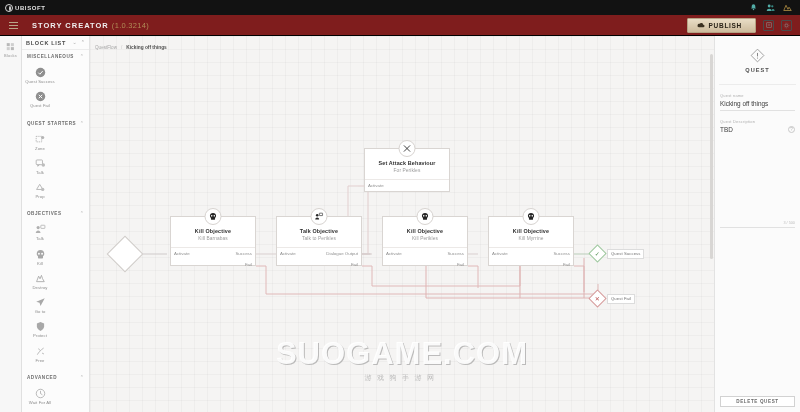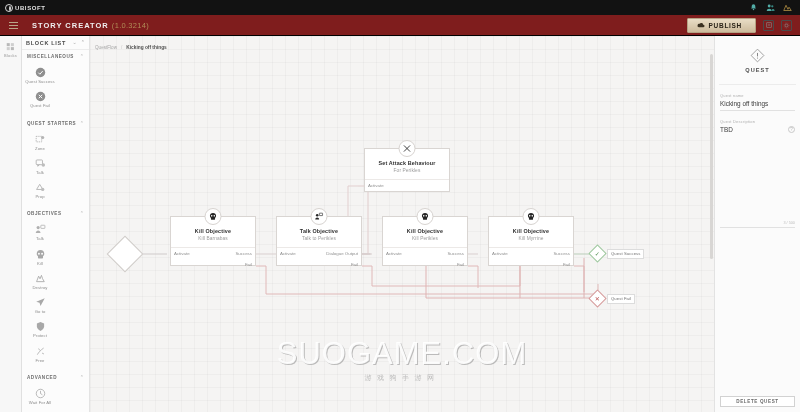--- a/index.html
+++ b/index.html
@@ -168,21 +168,21 @@
   }
 
   svg.wires{ position:absolute; inset:0; width:624px;height:376px; z-index:2;}
 
   
   .wm{
     position:absolute; left:50%; top:300px; transform:translateX(-50%);
     text-align:center; z-index:7; pointer-events:none;
   }
   .wm-main{
-    font-size:31px; font-weight:normal; letter-spacing:1px;
+    font-size:31px; font-weight:bold; letter-spacing:1px;
     color:rgba(255,255,255,.92);
     text-shadow:1px 1px 0 rgba(140,140,140,.55);
     white-space:nowrap;
   }
   .wm-sub{
     font-size:7px; letter-spacing:5.5px; color:rgba(170,170,170,.75);
     margin-top:1px;
   }
 
   

